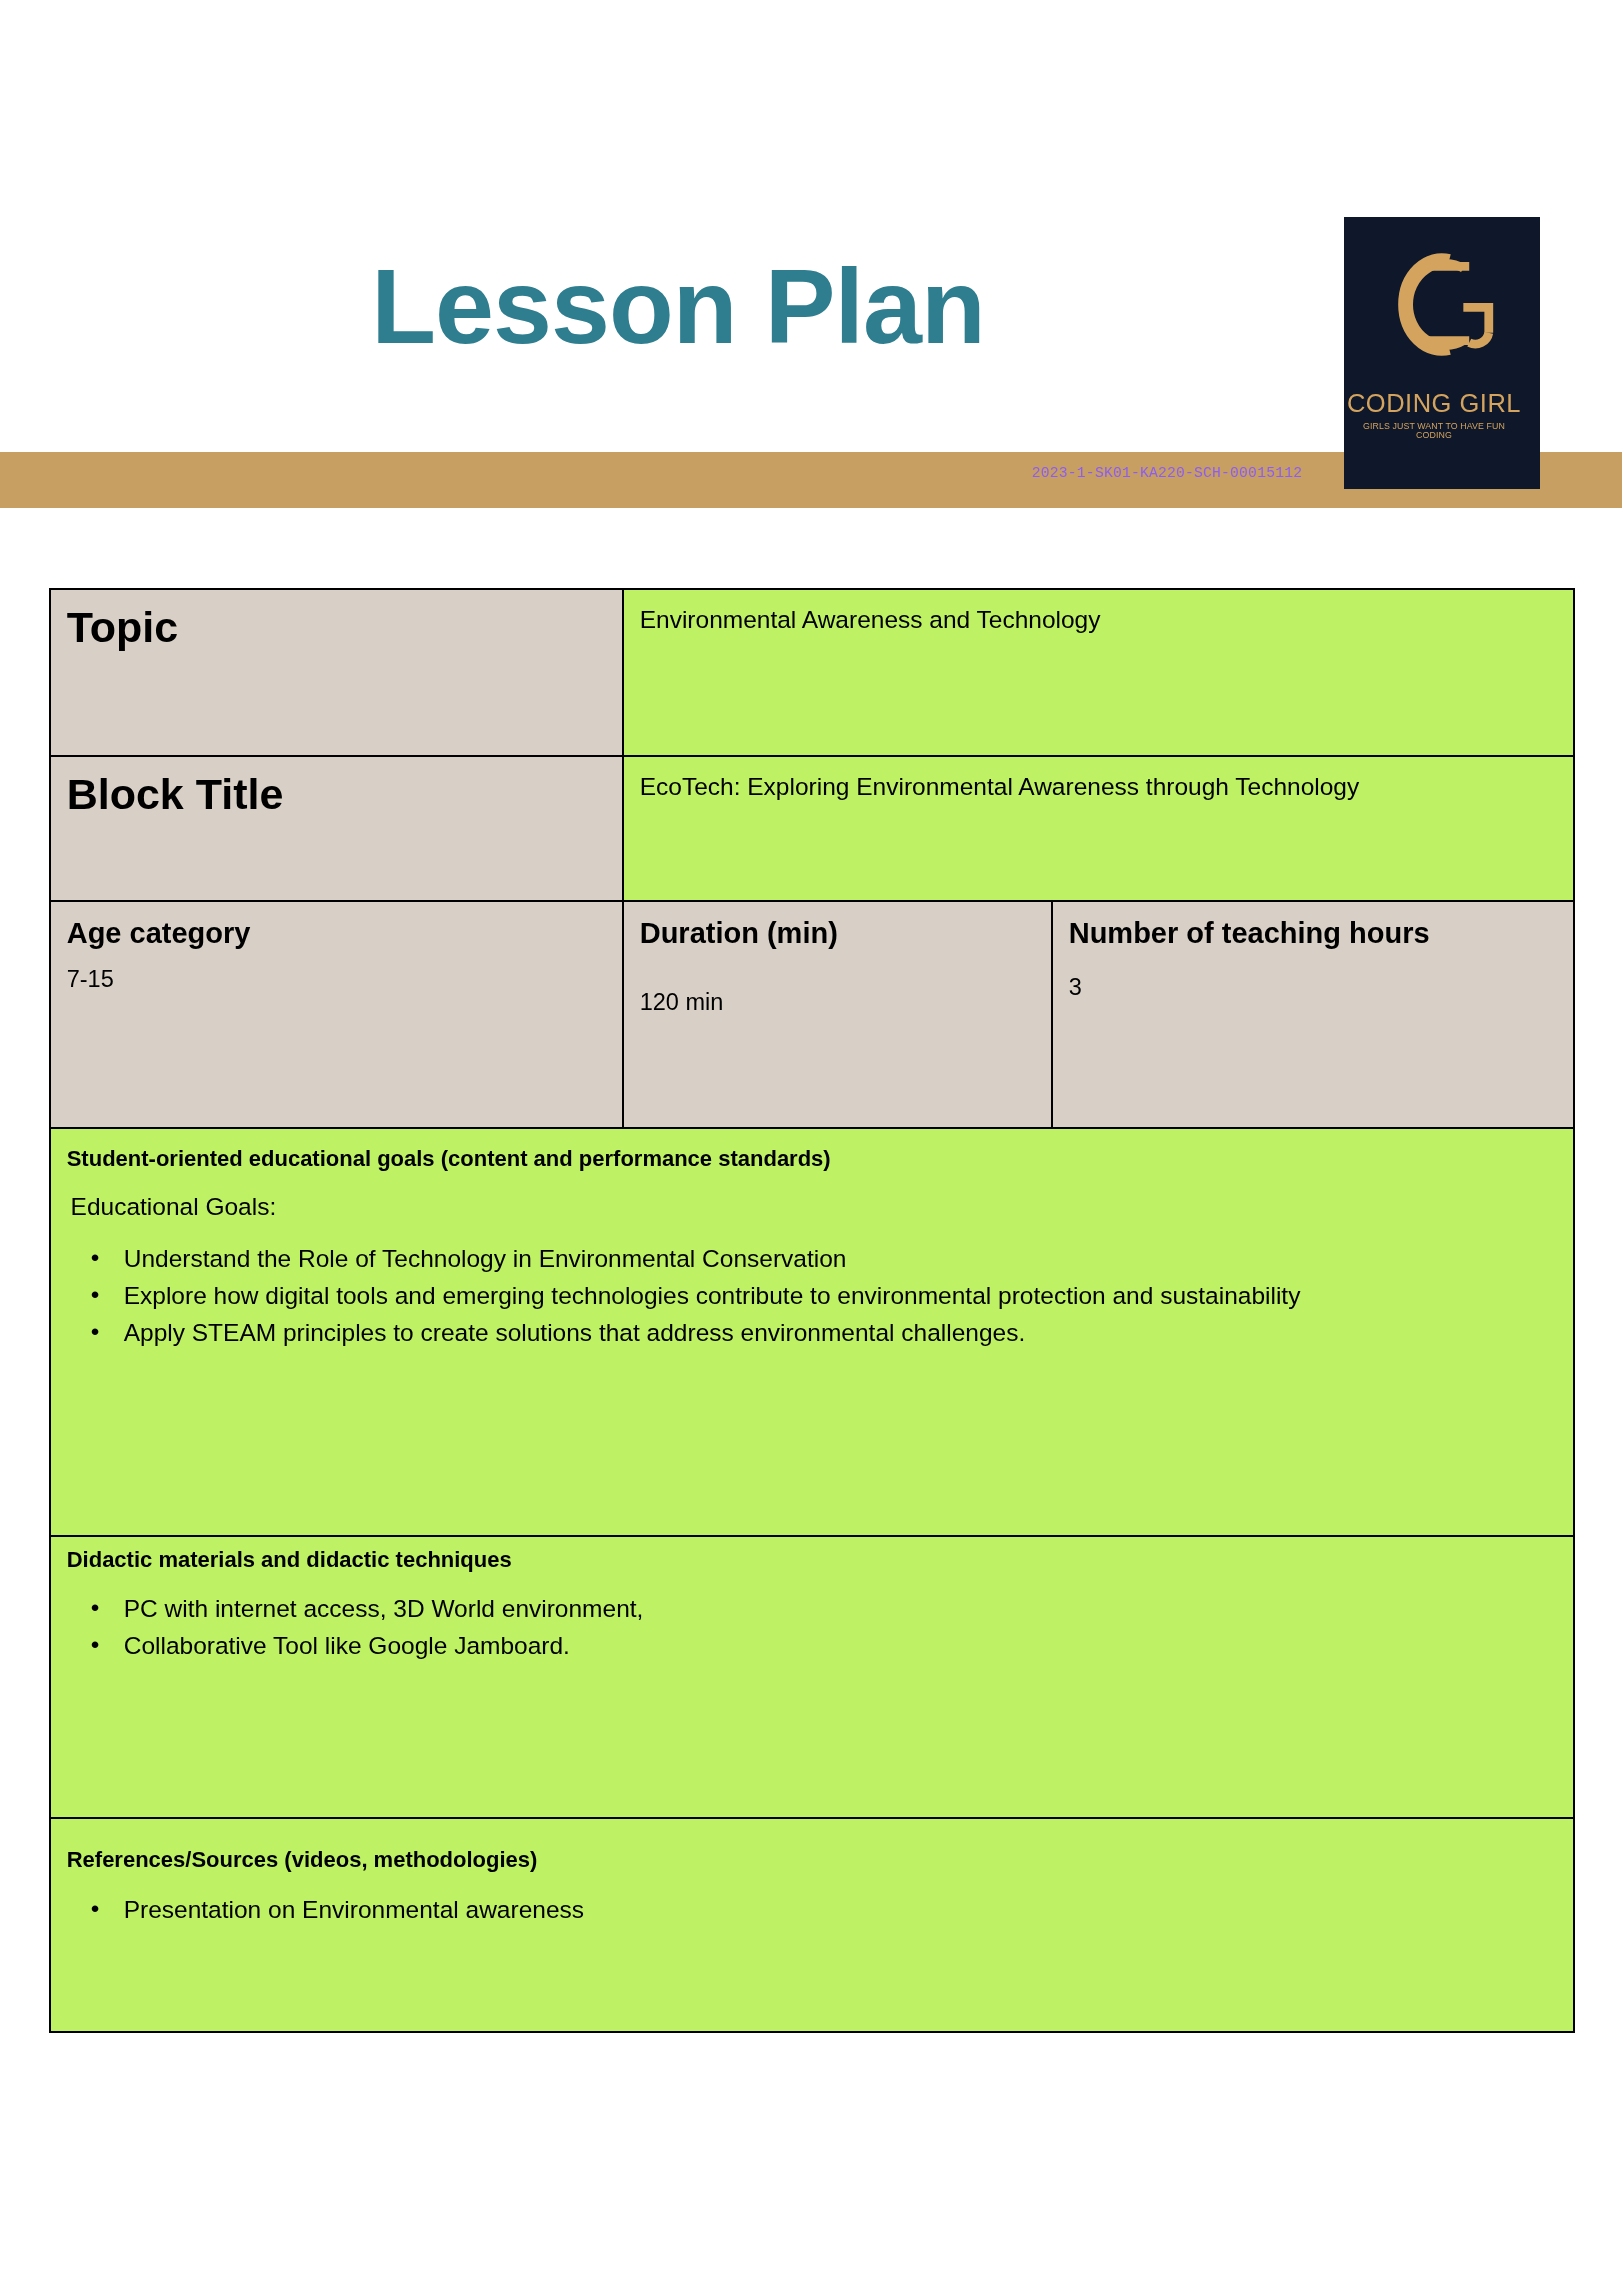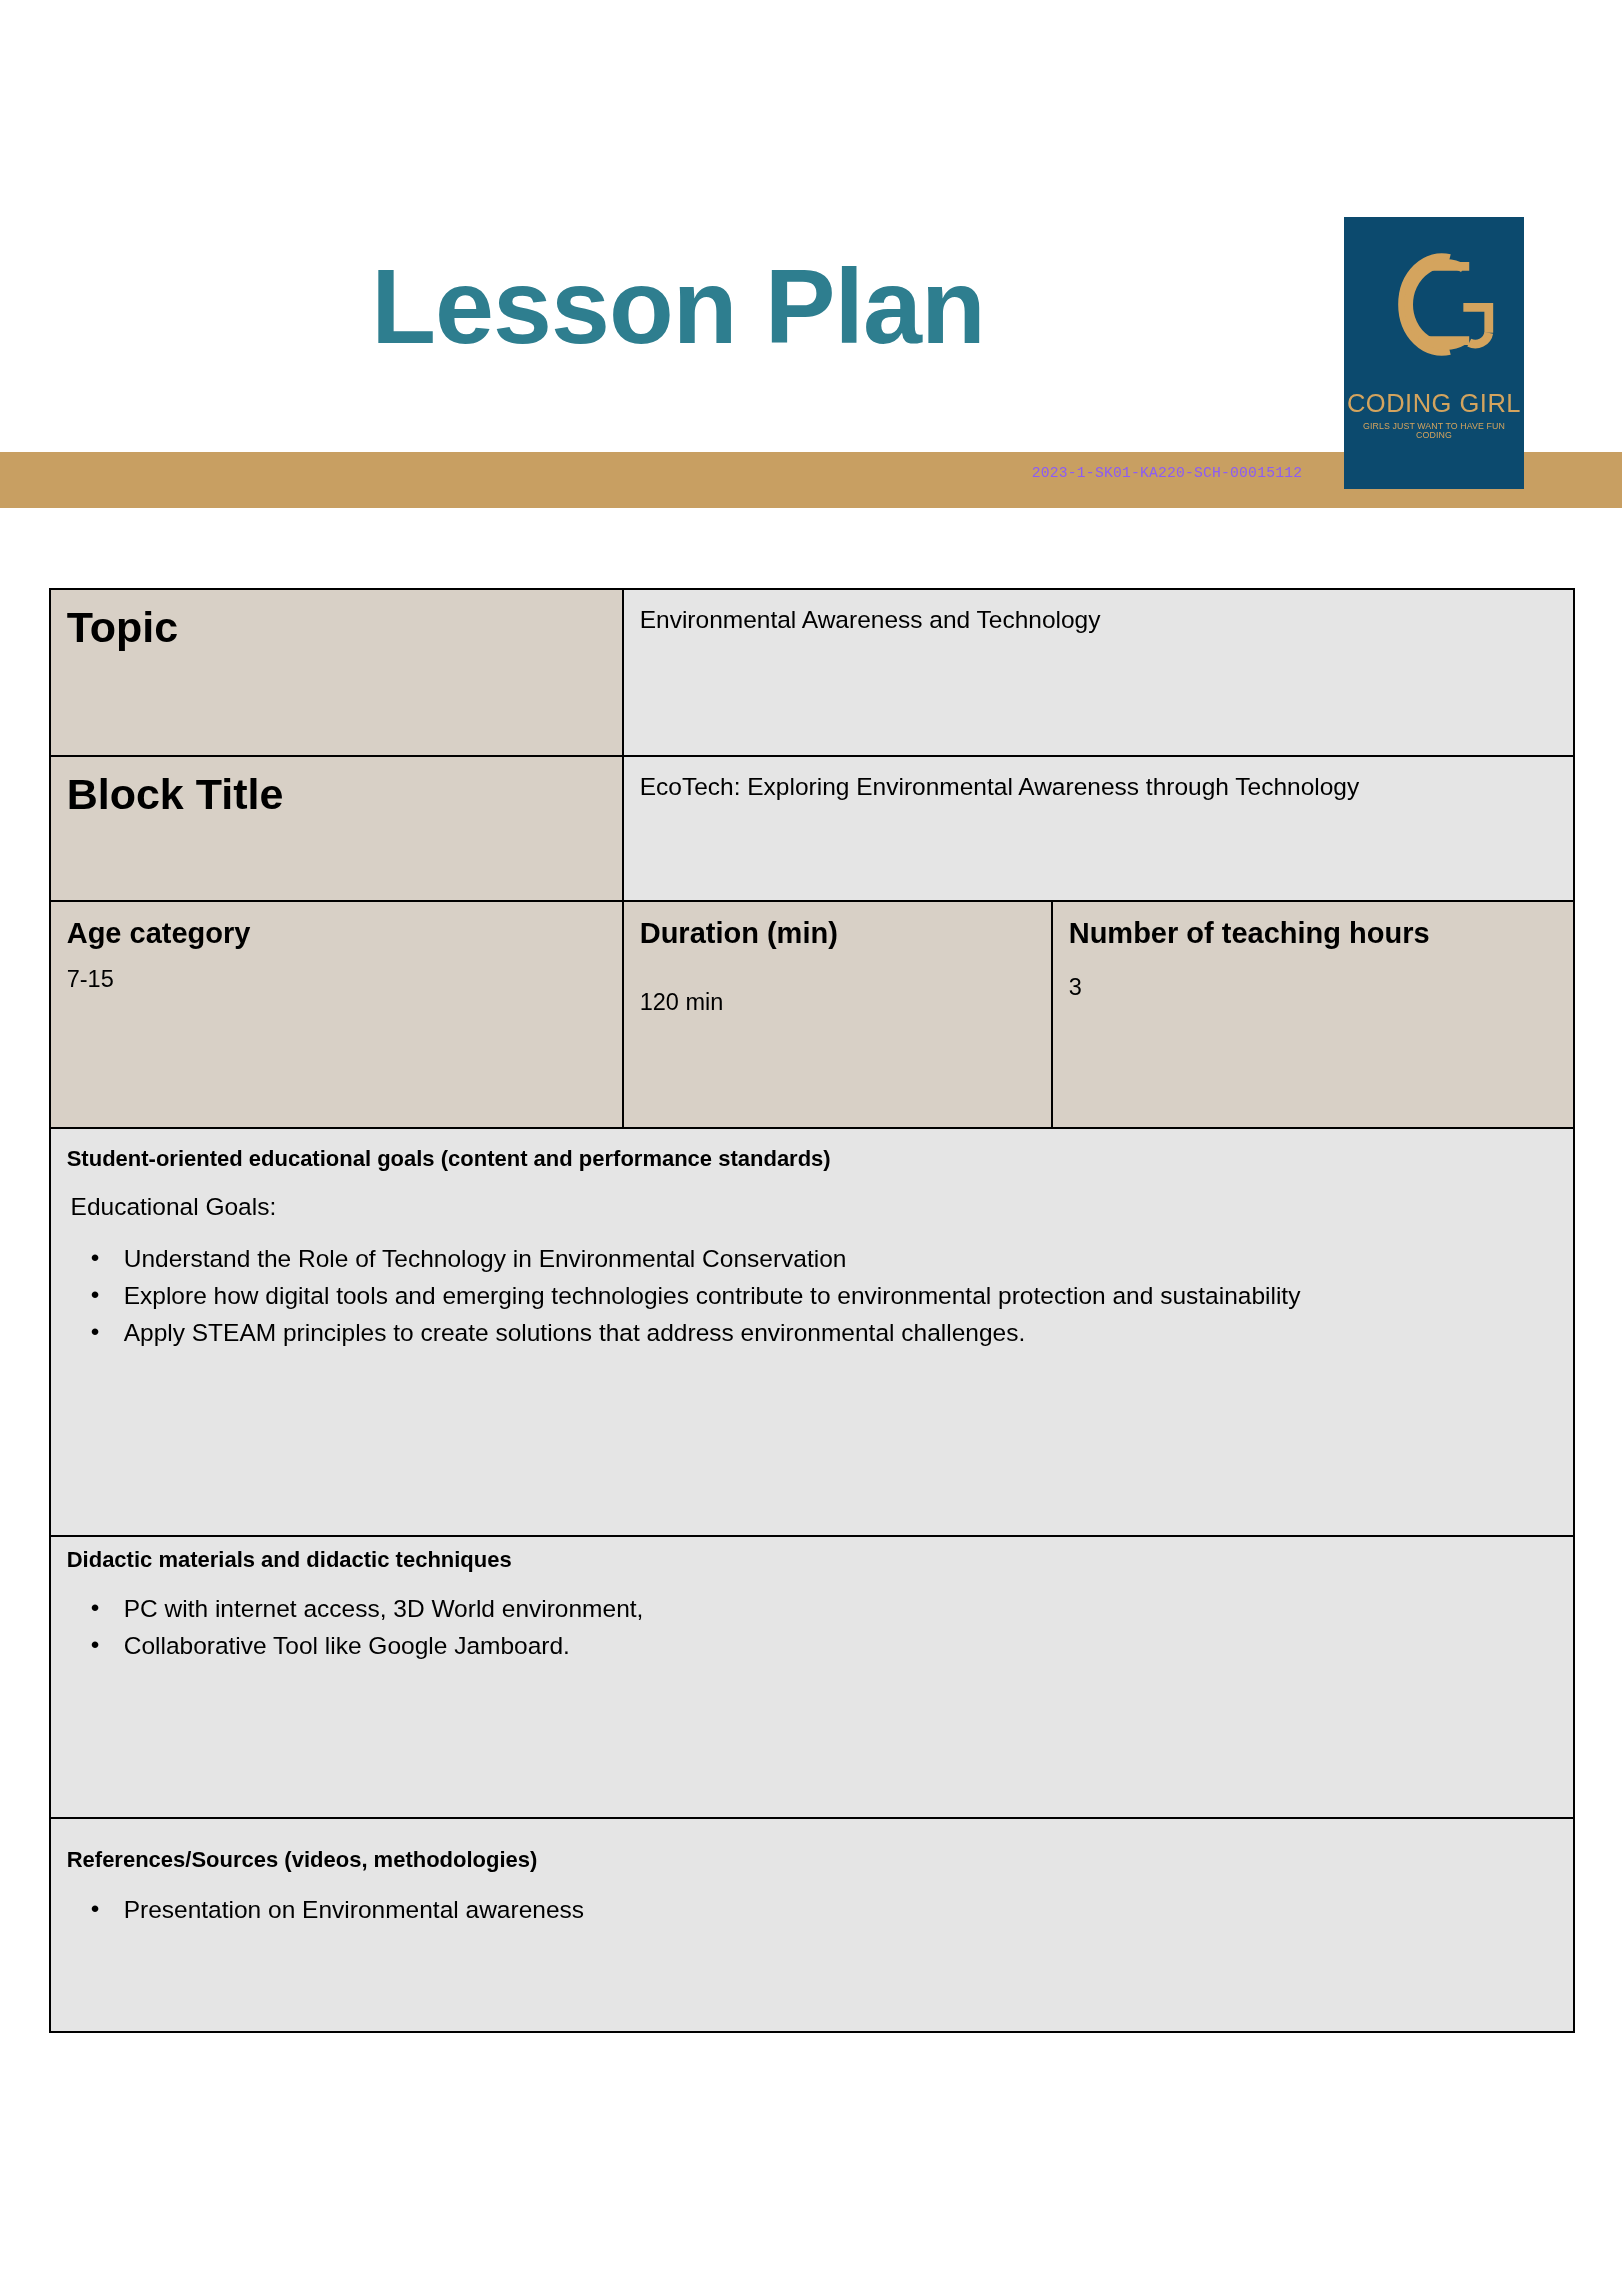--- a/index.html
+++ b/index.html
@@ -54,23 +54,23 @@
     letter-spacing: 0.2px;
     color: #8b5cf6;
     font-family: Liberation Mono, monospace;
   }
 
   
   .logo-box {
     position: absolute;
     left: 1344px;
     top: 217px;
-    width: 180px;
+    width: 196px;
     height: 272px;
-    background: #0c4a6e;
+    background: #0f172a;
   }
   .logo-mark {
     position: absolute;
     left: 0;
     top: 13.7px;
     width: 180px;
     height: 147px;
   }
   .logo-name {
     position: absolute;
@@ -107,21 +107,21 @@
   .doc-table td {
     border: 2px solid #000000;
     vertical-align: top;
     padding: 0;
   }
   .cell-pad {
     padding: 13.7px 15.7px 9.8px 15.7px;
   }
 
   .shaded { background: #D8D0C6; }
-  .plain  { background: #e5e5e5; }
+  .plain  { background: #bef264; }
 
   .label-big {
     font-size: 43px;
     font-weight: bold;
     line-height: 1.08;
     margin: 0;
   }
   .label-mid {
     font-size: 29px;
     font-weight: bold;

